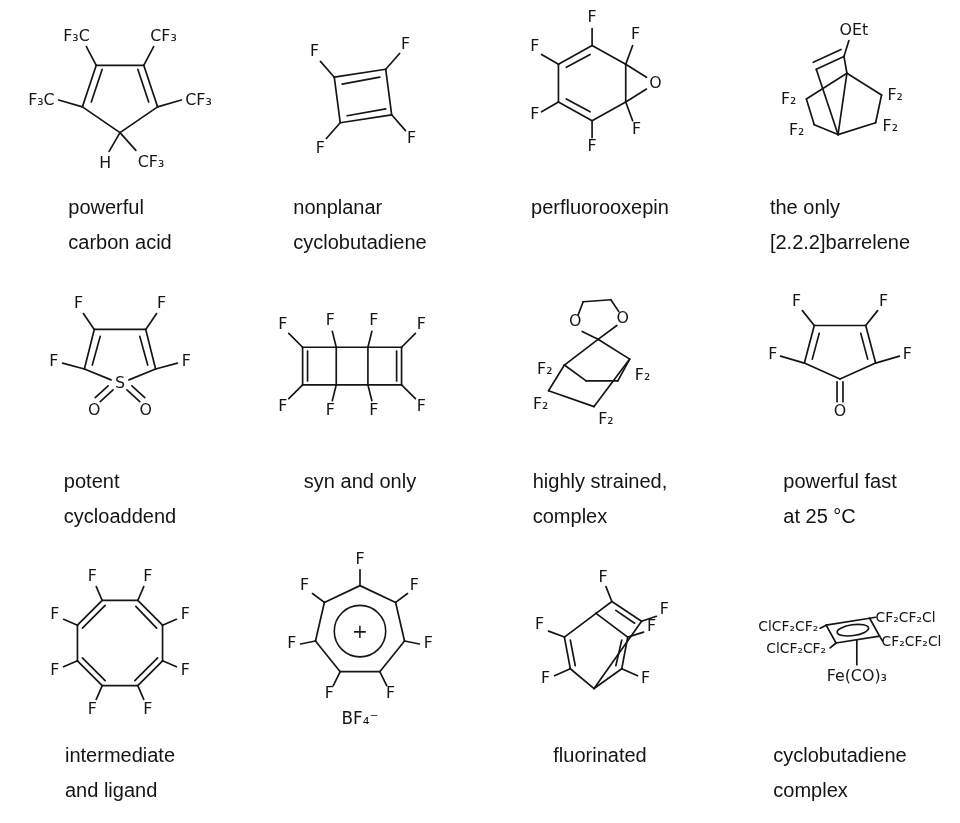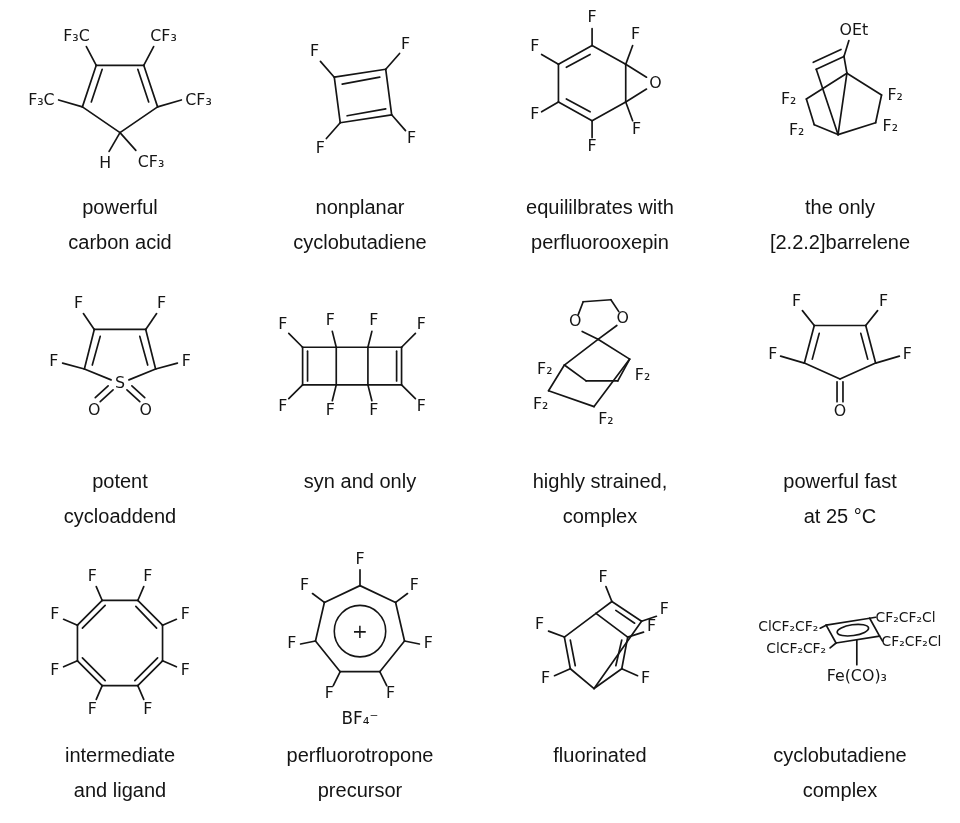--- a/index.html
+++ b/index.html
@@ -20,21 +20,21 @@
   .structure { width: 220px; height: 188px; flex: none; }
   .structure line, .structure ellipse { stroke: #151515; stroke-width: 1.7; fill: none; stroke-linecap: round; }
   .structure circle { stroke: #151515; stroke-width: 1.6; fill: none; }
   .structure text {
     fill: #151515; font-size: 16px;
     font-family: "DejaVu Sans", "Liberation Sans", sans-serif;
   }
   .structure text.t17 { font-size: 17px; }
   .structure text.t14 { font-size: 14px; }
   .structure text.t19 { font-size: 19px; }
-  .caption { text-align: center; font-size: 20px; line-height: 35px; color: #141414; }
+  .caption { text-align: left; font-size: 20px; line-height: 35px; color: #141414; }
 </style>
 </head>
 <body>
 
 <div class="grid">
 
   <div class="cell">
     <svg class="structure" viewBox="0 0 220 190">
       <g>
         <line x1="110" y1="132" x2="72" y2="106"></line>
@@ -113,21 +113,20 @@
       </g>
       <text x="102" y="20" text-anchor="middle">F</text>
       <text x="44" y="50" text-anchor="middle">F</text>
       <text x="44" y="118" text-anchor="middle">F</text>
       <text x="102" y="151" text-anchor="middle">F</text>
       <text x="146" y="37" text-anchor="middle">F</text>
       <text x="147" y="133" text-anchor="middle">F</text>
       <text x="166" y="87" text-anchor="middle">O</text>
     </svg>
     <div class="caption">
-      <div>equililbrates with</div>
       <div>perfluorooxepin</div>
     </div>
   </div>
 
   <div class="cell">
     <svg class="structure" viewBox="0 0 220 190">
       <g transform="translate(0,8)">
         <g>
           <line x1="119" y1="31" x2="114" y2="47"></line>
           <line x1="114" y1="47" x2="86" y2="60"></line>
@@ -347,24 +346,20 @@
       <text x="110" y="14" text-anchor="middle">F</text>
       <text x="54" y="40" text-anchor="middle">F</text>
       <text x="41" y="99" text-anchor="middle">F</text>
       <text x="79" y="150" text-anchor="middle">F</text>
       <text x="141" y="150" text-anchor="middle">F</text>
       <text x="179" y="99" text-anchor="middle">F</text>
       <text x="165" y="40" text-anchor="middle">F</text>
       <text x="110" y="89" text-anchor="middle" class="t19">+</text>
       <text x="110" y="176" text-anchor="middle" class="t17">BF₄⁻</text>
     </svg>
-    <div class="caption">
-      <div>perfluorotropone</div>
-      <div>precursor</div>
-    </div>
   </div>
 
   <div class="cell">
     <svg class="structure" viewBox="0 0 220 190">
       <g transform="translate(0,16)">
         <g>
           <line x1="106" y1="48" x2="74" y2="72"></line>
             <line x1="74" y1="72" x2="80" y2="104"></line>
             <line x1="80" y1="104" x2="104" y2="124"></line>
           <line x1="106" y1="48" x2="138" y2="72"></line>

